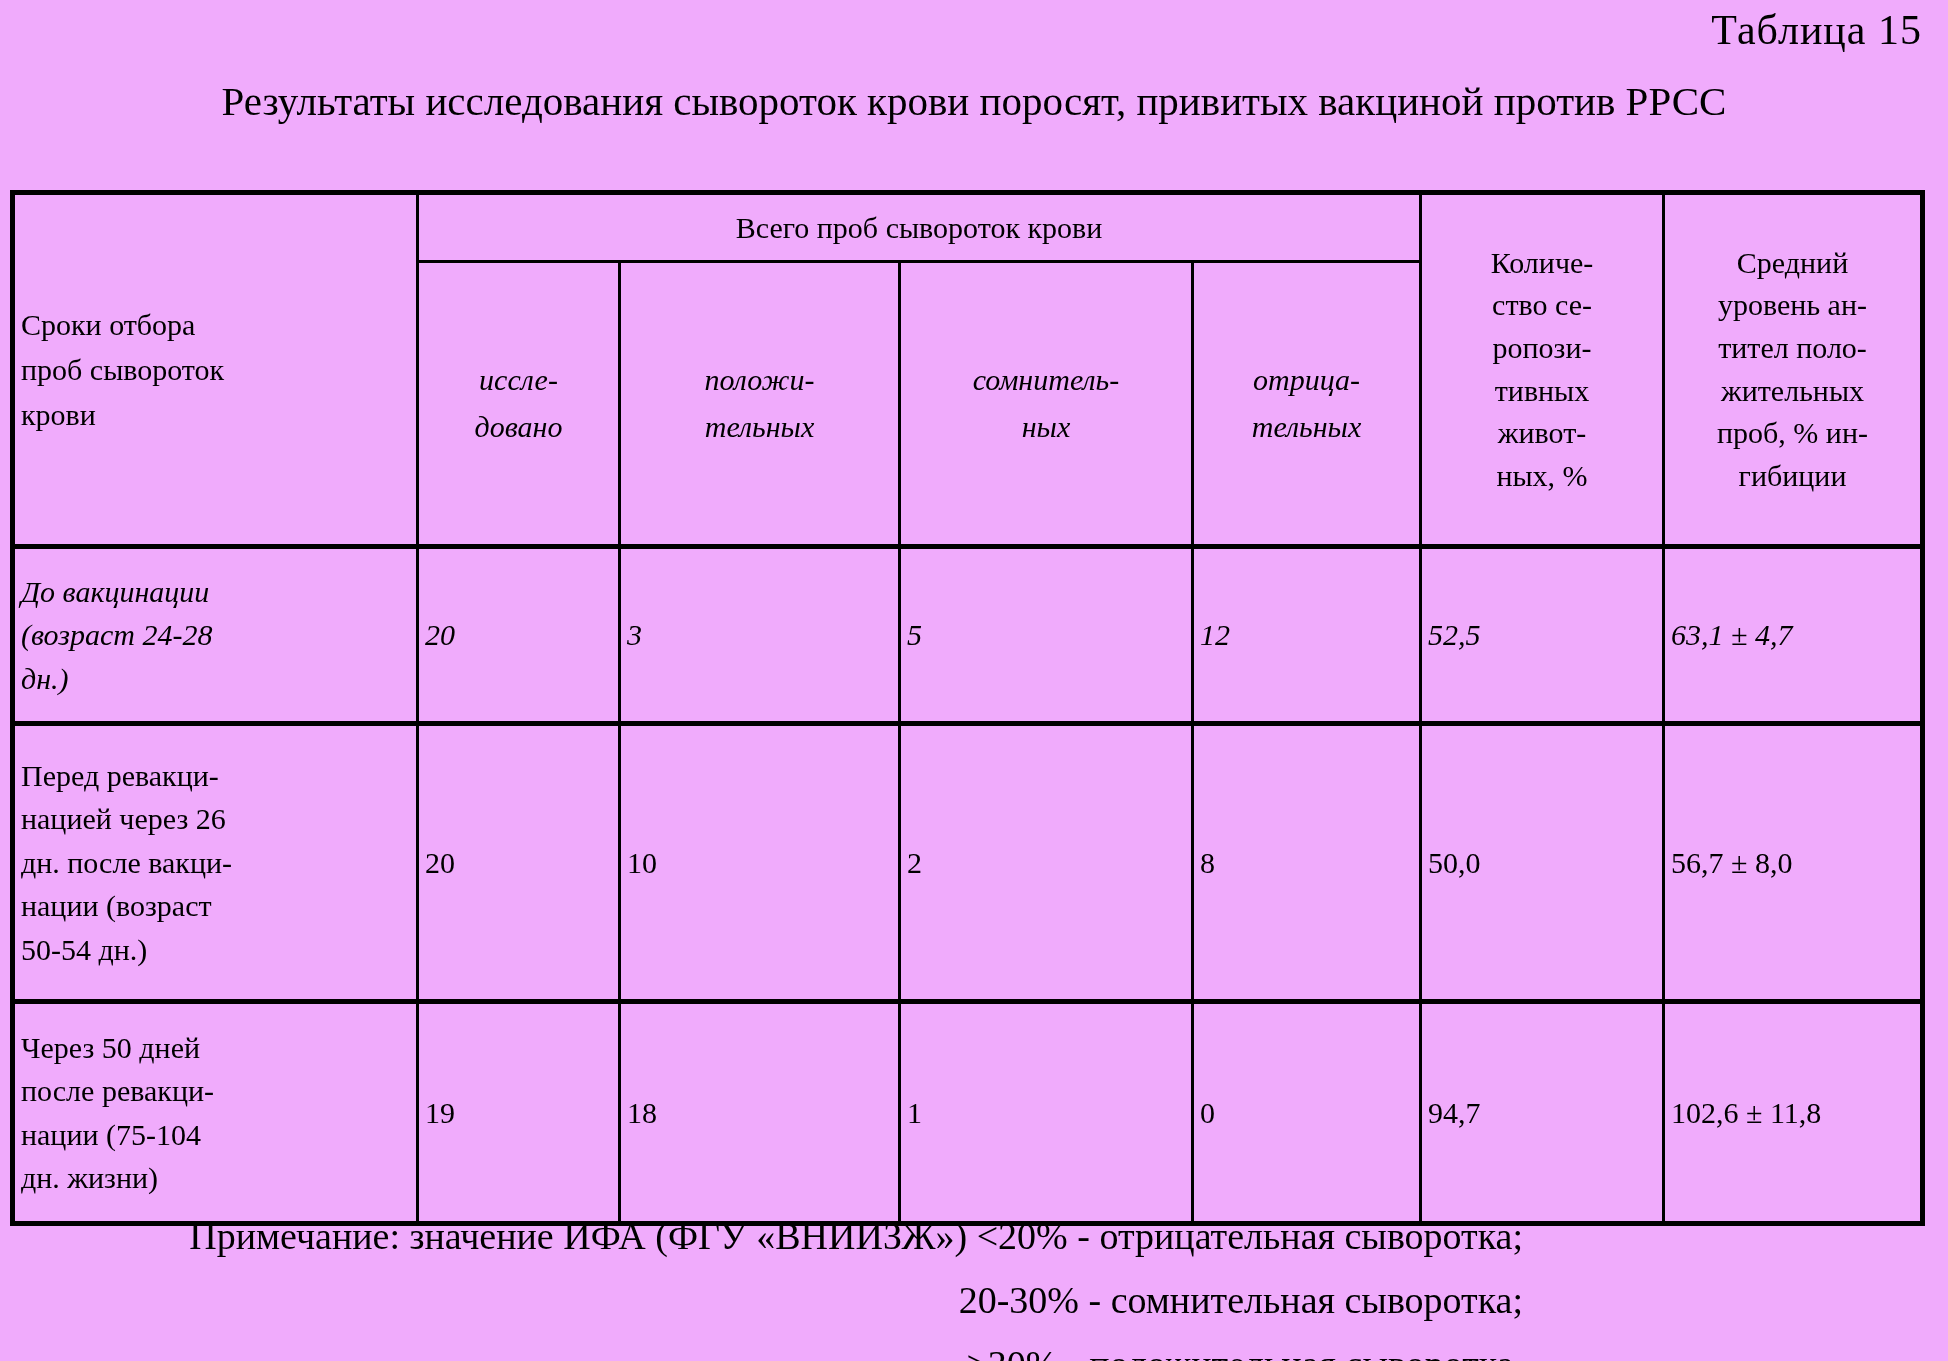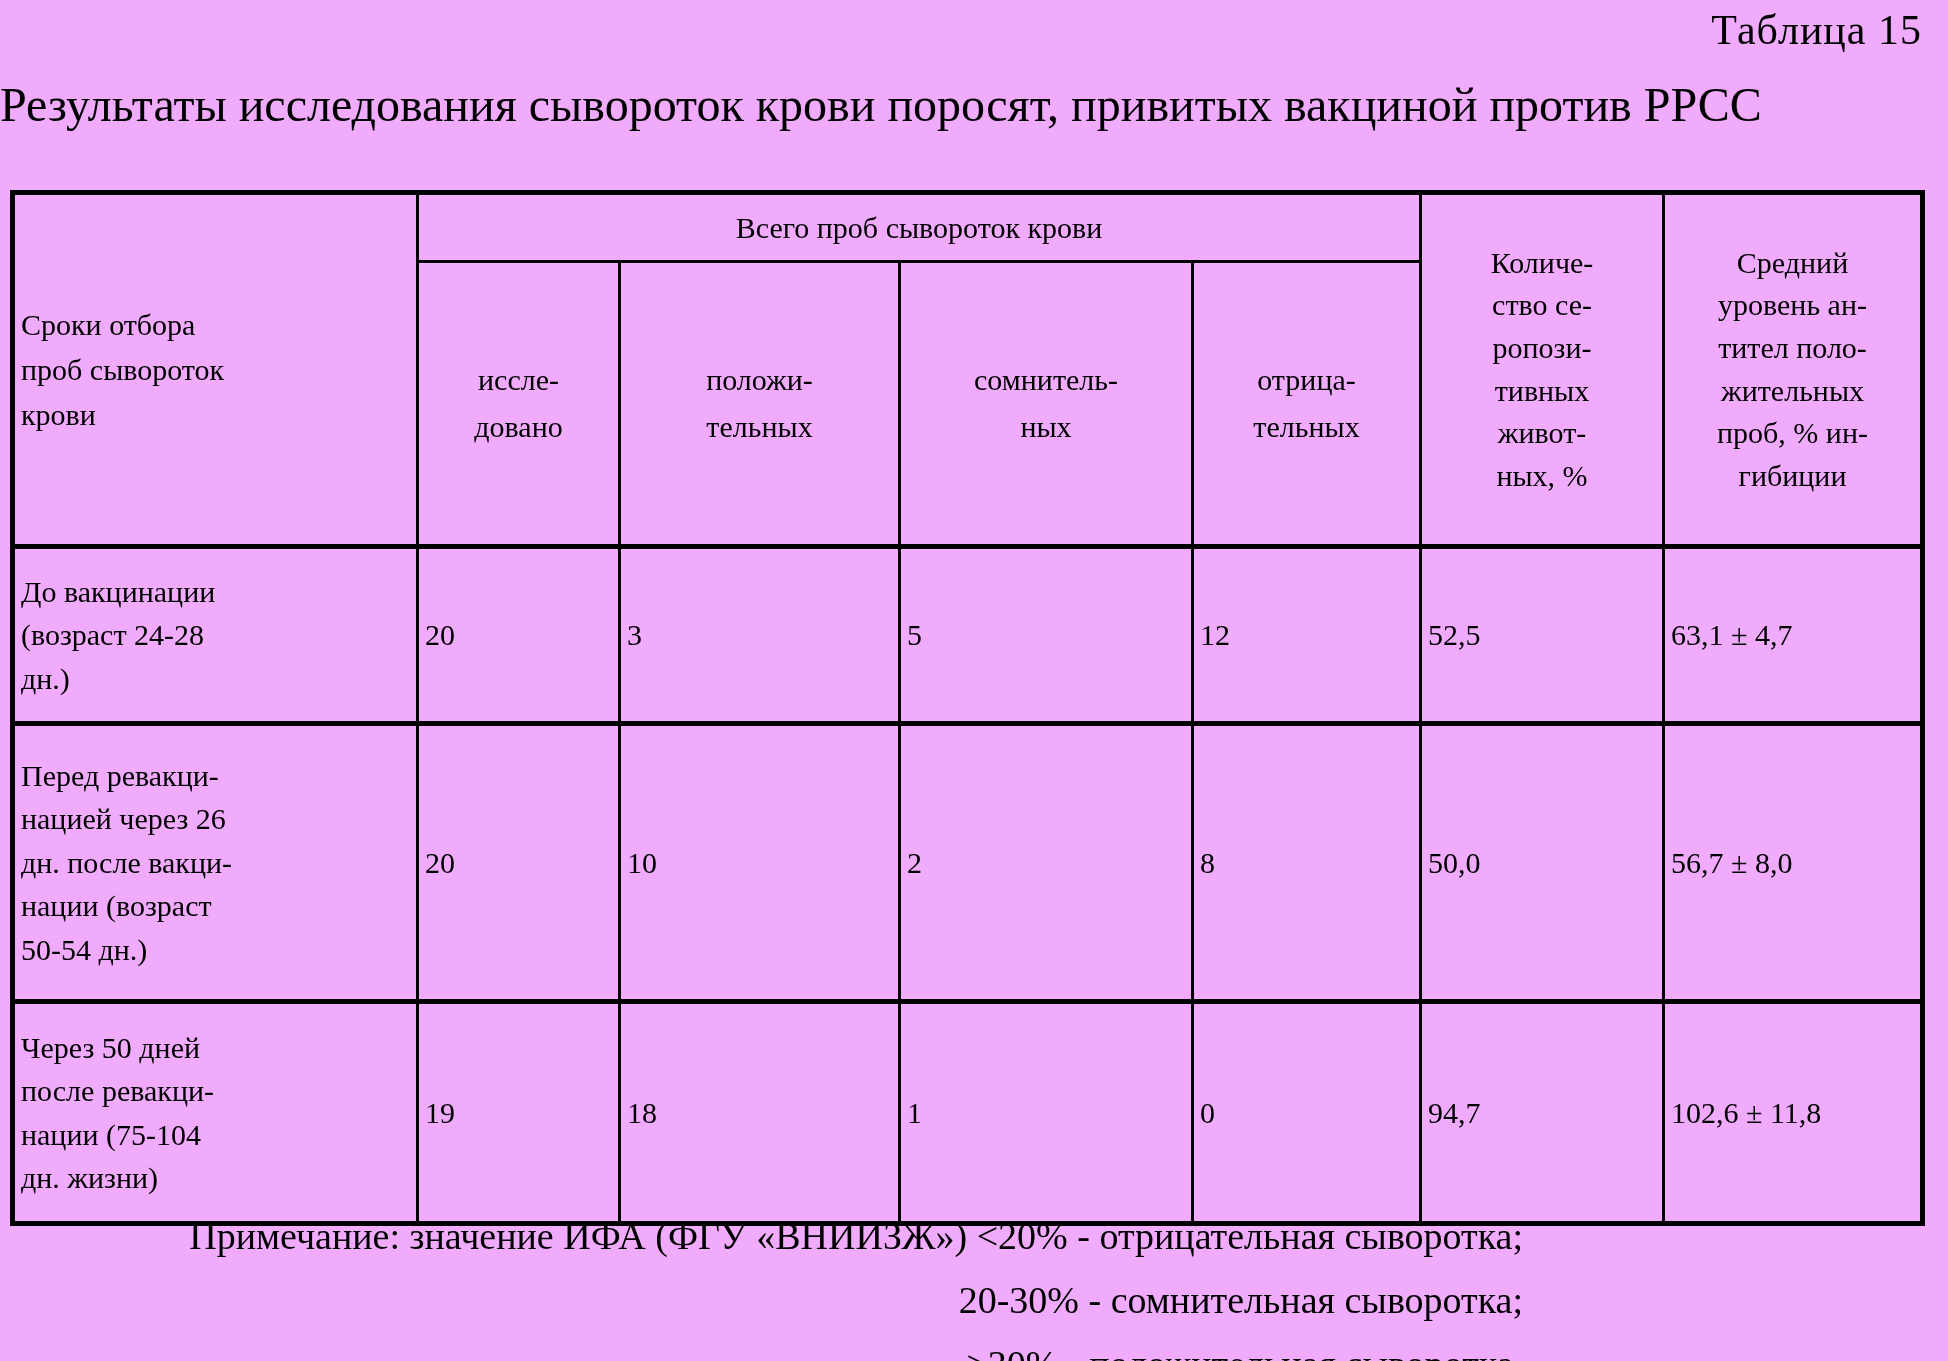--- a/index.html
+++ b/index.html
@@ -11,21 +11,21 @@
   }
   .page { position: relative; width: 1948px; height: 1361px; background: #f0abfc; }
 
   .tablica-label {
     position: absolute; top: 6px; right: 26px;
     font-size: 42px; letter-spacing: 1px;
   }
 
   .doc-title {
     position: absolute; top: 76px; left: 0; width: 100%;
-    font-size: 48px; line-height: 1.22;
+    text-align: center; font-size: 41px; line-height: 1.22;
   }
 
   table.results {
     position: absolute; top: 190px; left: 10px;
     width: 1910px; border-collapse: collapse; table-layout: fixed;
     border: 5px solid #000;
   }
   table.results th, table.results td {
     border: 3px solid #000;
     font-weight: 400; font-size: 30px;
@@ -34,37 +34,37 @@
   table.results thead tr.group-row th { border-bottom-width: 3px; }
   table.results tbody td { border-top-width: 5px; }
 
   .h-sampling {
     text-align: left; vertical-align: middle;
     white-space: pre-line; padding-left: 20px; line-height: 1.5;
   }
   .h-group { text-align: center; vertical-align: middle; height: 57px; }
   .h-sub {
     text-align: center; vertical-align: middle;
-    white-space: pre-line; height: 273px; line-height: 1.55;
+    white-space: pre-line; height: 273px; line-height: 1.55; font-style: italic;
   }
   .h-seropos {
     text-align: center; vertical-align: middle;
     white-space: pre-line; padding-left: 16px; line-height: 1.42;
   }
   .h-avg {
     text-align: center; vertical-align: middle;
     white-space: pre-line; line-height: 1.42;
   }
 
   td.label-cell {
     text-align: left; vertical-align: middle;
     white-space: pre-line; padding-left: 18px; line-height: 1.45;
   }
   td.num-cell { text-align: left; vertical-align: middle; }
-  tr.r1 { height: 177px; }
+  tr.r1 { height: 177px; font-style: italic; }
   tr.r2 { height: 278px; }
   tr.r3 { height: 222px; }
 
   .notes {
     position: absolute; top: 1204px; left: 0; right: 425px;
     text-align: right; font-size: 38px; line-height: 64px;
   }
 </style>
 </head>
 <body>

